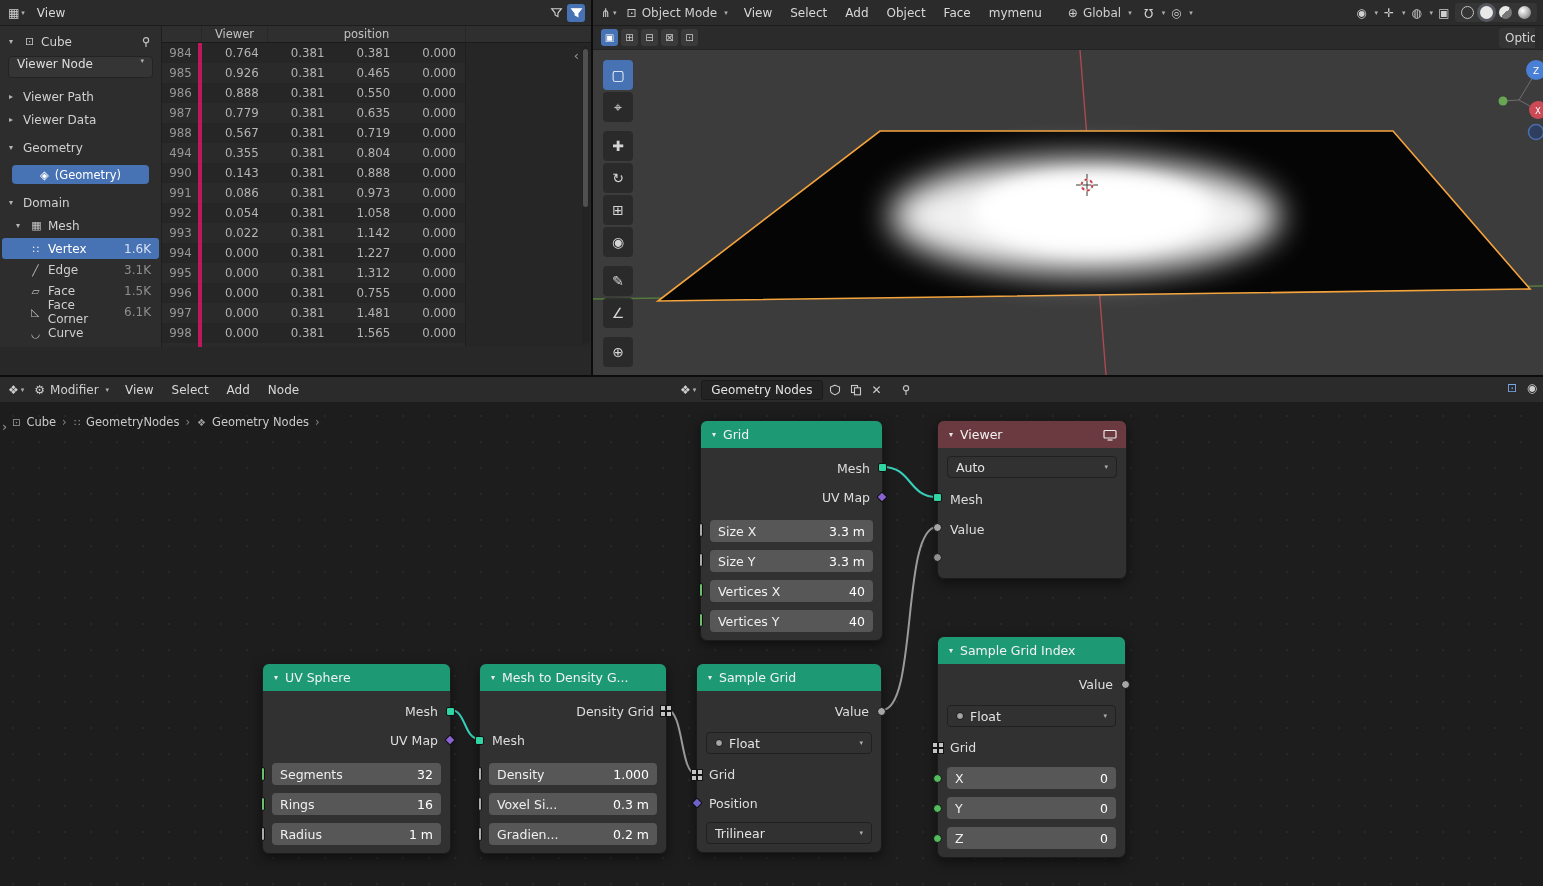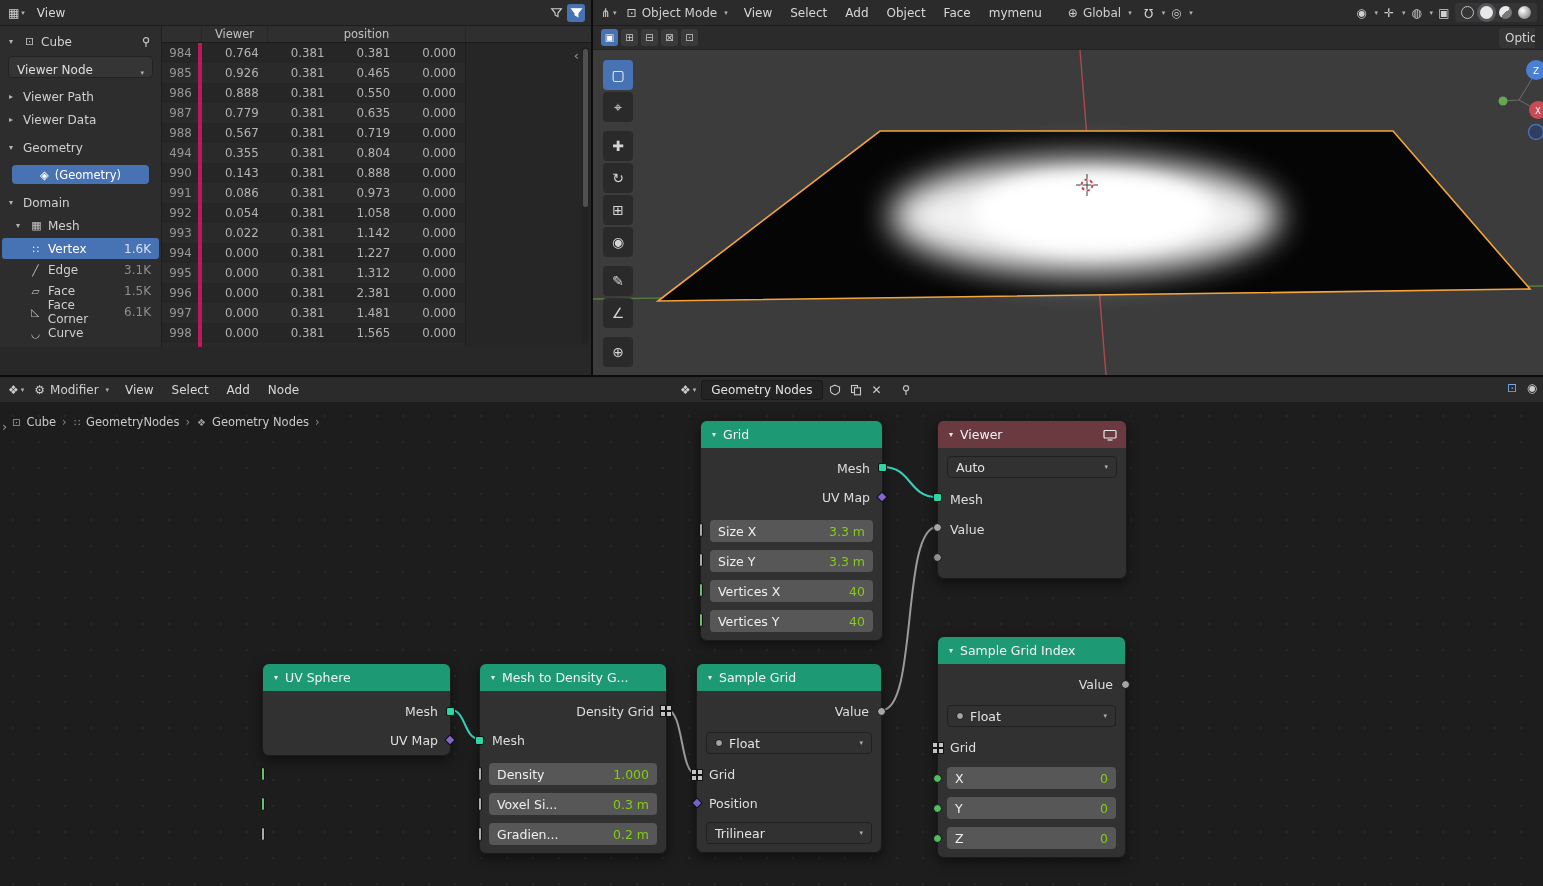--- a/index.html
+++ b/index.html
@@ -13,21 +13,21 @@
 .ibtn.blue{background:#4772b3;color:#fff}
 .flex1{flex:1}
 svg{display:block}
 
 #spreadsheet{left:0;top:0;width:591px;height:375px;background:#282828}
 .ss-body{position:absolute;top:26px;bottom:28px;left:0;right:0;display:flex}
 .ss-side{width:162px;background:#2d2d2d;border-right:1px solid #1e1e1e;padding-top:4px;overflow:hidden}
 .side-row{display:flex;align-items:center;gap:5px;height:23px;padding:0 9px;color:#d0d0d0}
 .side-row .dis{font-size:8px;color:#b5b5b5;width:9px}
 .side-row .ico{font-size:11px;color:#c3c3c3;width:13px;text-align:center}
-.side-select{height:22px;margin:3px 8px 7px;background:#353535;border:1px solid #232323;border-radius:4px;display:flex;align-items:flex-end;padding:0 8px;gap:6px;color:#dedede}
+.side-select{height:22px;margin:3px 8px 7px;background:#353535;border:1px solid #232323;border-radius:4px;display:flex;align-items:flex-start;padding:0 8px;gap:6px;color:#dedede}
 .side-select .chev{margin-left:auto}
 .pill{height:19px;margin:6px 12px 7px;background:#4772b3;border-radius:4px;display:flex;align-items:center;justify-content:center;gap:6px;color:#fff;font-size:11.5px}
 .dom-list{margin-top:1px}
 .dom-row{display:flex;align-items:center;gap:6px;height:21px;padding:0 8px 0 27px;border-radius:3px;margin:0 2px;color:#cfcfcf}
 .dom-row .ico{width:13px;text-align:center;color:#bdbdbd;font-size:10.5px}
 .dom-row .cnt{margin-left:auto;color:#8e8e8e;font-size:12px}
 .dom-list .dom-row:first-child{background:#4772b3;color:#fff}
 .dom-list .dom-row:first-child .ico{color:#fff}
 .dom-list .dom-row:first-child .cnt{color:#d7e1f4}
 .ss-table{flex:1;position:relative;background:#262626;overflow:hidden}
@@ -81,21 +81,21 @@
 .nhead{height:27px;display:flex;align-items:center;gap:7px;padding:0 9px;border-radius:6px 6px 0 0;color:#f2f2f2}
 .nhead .chev{color:#eaeaea;font-size:8px}
 .nhead.green{background:#1d9a74}
 .nhead.red{background:#6b3a40}
 .nhead .sp{flex:1}
 .orows{padding-top:6px}
 .orow{height:29px;display:flex;align-items:center;justify-content:flex-end;padding:0 12px}
 .irow{height:29px;display:flex;align-items:center;justify-content:flex-start;padding:0 12px}
 .nfields{margin-top:8px;padding-bottom:0}
 .nfield{height:22px;margin:0 9px 8px;background:#575757;border-radius:4px;display:flex;align-items:center;justify-content:space-between;padding:0 8px;color:#efefef}
-.nfield .val{color:#84cc16}
+.nfield .val{color:#ffffff}
 .nsel{height:22px;margin:6px 9px 0;background:#313131;border:1px solid #202020;border-radius:4px;display:flex;align-items:center;gap:6px;padding:0 8px;color:#e3e3e3}
 .nsel .chev{margin-left:auto}
 .nsel .dot{width:8px;height:8px;border-radius:50%;background:#a5a5a5;border:1px solid #141414}
 .sock{position:absolute;width:9px;height:9px;border:1px solid #101010;border-radius:2px;z-index:3}
 .sock.cir{border-radius:50%}
 .sock.teal{background:#2fd6a4}
 .sock.gray{background:#a5a5a5}
 .sock.green{background:#54bc5e}
 .sock.dia{background:#8a63d2;transform:rotate(45deg);border-radius:1px;width:8px;height:8px}
 .sock.l{left:-5px}.sock.r{right:-5px}
@@ -286,21 +286,21 @@
           <span class="c idx">995</span>
           <span class="c">0.000</span>
           <span class="c">0.381</span>
           <span class="c">1.312</span>
           <span class="c">0.000</span>
         </div>
           <div class="trow">
           <span class="c idx">996</span>
           <span class="c">0.000</span>
           <span class="c">0.381</span>
-          <span class="c">2.381</span>
+          <span class="c">0.755</span>
           <span class="c">0.000</span>
         </div>
           <div class="trow">
           <span class="c idx">997</span>
           <span class="c">0.000</span>
           <span class="c">0.381</span>
           <span class="c">1.481</span>
           <span class="c">0.000</span>
         </div>
           <div class="trow">
@@ -564,20 +564,34 @@
         <span>UV Sphere</span>
       </div>
       <div class="orows">
         <div class="orow">
             <span>Mesh</span>
           </div>
         <div class="orow">
             <span>UV Map</span>
           </div>
       </div>
+      <div class="nfields">
+        <div class="nfield">
+          <span>Segments</span>
+          <span class="val">32</span>
+        </div>
+          <div class="nfield">
+          <span>Rings</span>
+          <span class="val">16</span>
+        </div>
+          <div class="nfield">
+          <span>Radius</span>
+          <span class="val">1 m</span>
+        </div>
+      </div>
       <span class="sock teal r" style="top:43px"></span>
       <span class="sock dia r" style="top:72px;right:-4px"></span>
       <span class="sbar i" style="top:103px"></span>
       <span class="sbar i" style="top:133px"></span>
       <span class="sbar f" style="top:163px"></span>
     </div>
 
     <div class="node" style="left:479px;top:260px;width:188px">
       <div class="nhead green">
         <span class="chev">▾</span>

